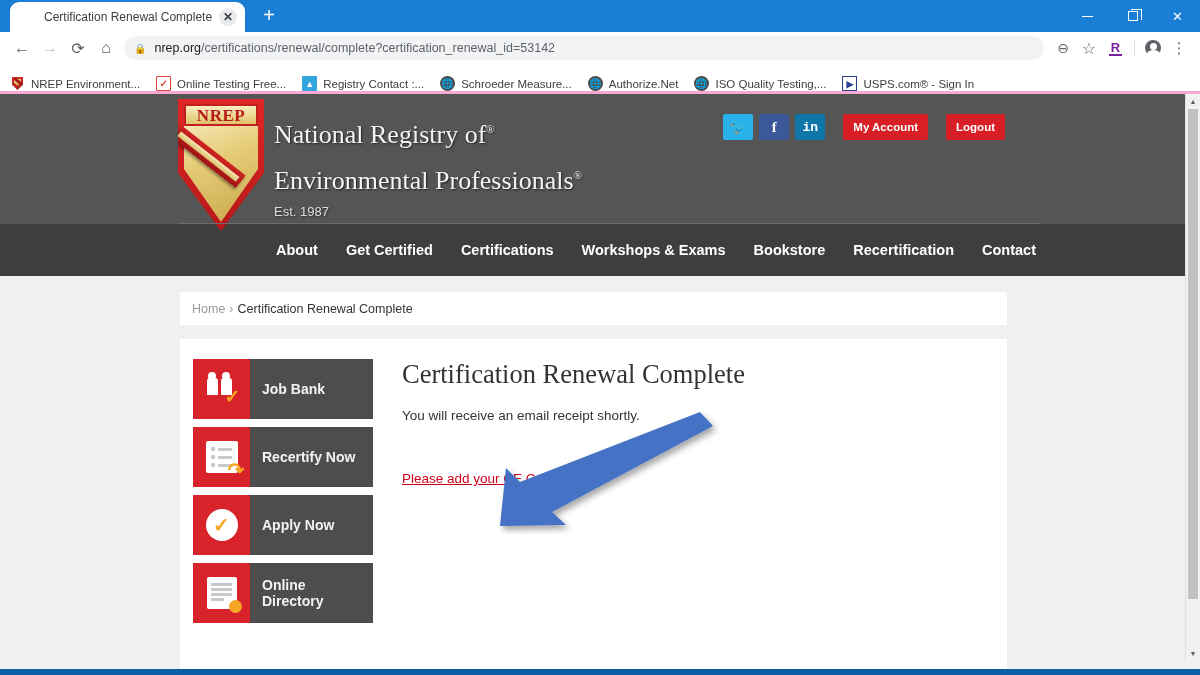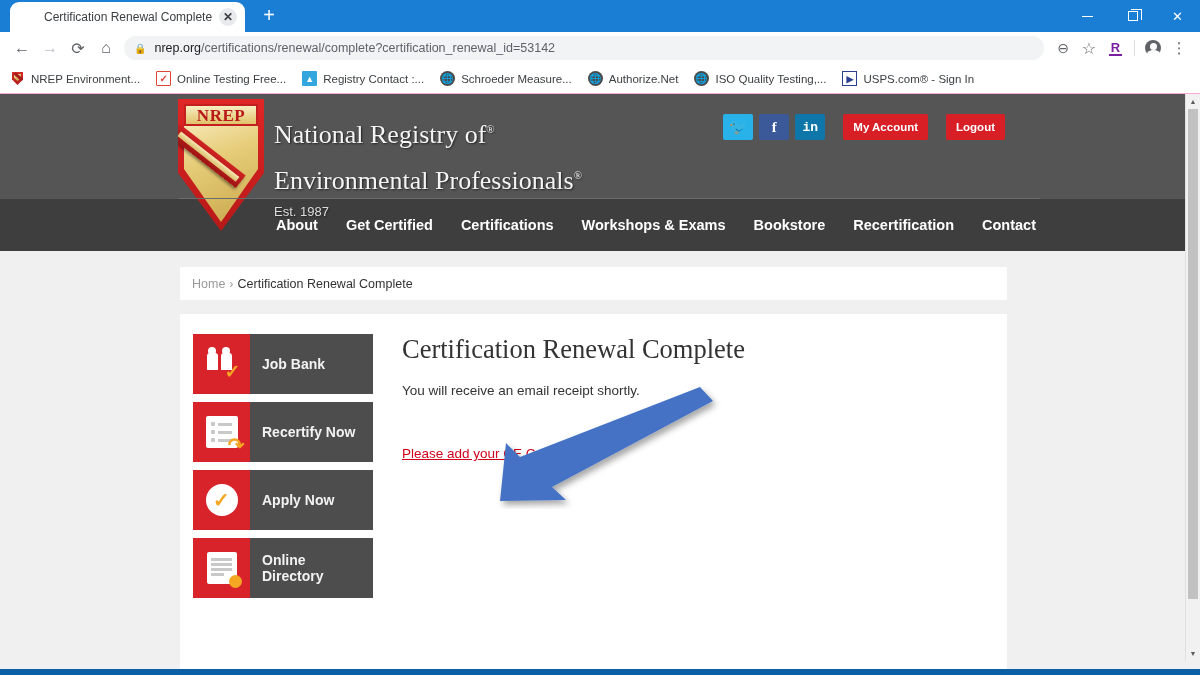--- a/index.html
+++ b/index.html
@@ -91,22 +91,22 @@
   .tb-ico.ext { color:#7b1fa2; font-weight: bold; font-size: 13px;
       border-bottom: 2px solid #7b1fa2; height: 16px; width: 13px; margin: 0 7px;}
   .tb-sep { width:1px; height:16px; background:#dadce0; margin:0 5px; }
   .avatar-ico { width:16px;height:16px;border-radius:50%;background:#5f6368; position:relative;}
   .avatar-ico::after{content:"";position:absolute;left:4.5px;top:2.5px;width:7px;height:7px;
       border-radius:50%;background:#fff;}
   .avatar-ico::before{content:"";position:absolute;left:1.5px;top:10px;width:13px;height:8px;
       border-radius:50% 50% 0 0;background:#fff;}
 
   .bookmarks {
-    height: 30px; background: #ffffff; display: flex; align-items: center;
-    padding: 0 10px; border-bottom: 1px solid #f9a8d4;
+    height: 30px; background: #ffffff; display: flex; align-items: flex-end;
+    padding: 0 10px; border-bottom: 3px solid #f9a8d4;
   }
   .bm { display:flex; align-items:center; margin-right: 16px; font-size: 11.5px; color:#3c4043;
         white-space: nowrap; }
   .bm-ico { width:15px; height:15px; margin-right:6px; flex:0 0 15px;
             display:flex;align-items:center;justify-content:center;font-size:11px; }
   .bm-ico.globe { border-radius:50%; background:#4a4a4a; color:#fff; font-size:10px; }
   .bm-ico.check { border:1.5px solid #d43; color:#d43; font-weight:bold; font-size:10px;
      border-radius:1px;}
   .bm-ico.cc { background:#33a6de; color:#fff; font-size:9px; border-radius:1px; }
   .bm-ico.usps { background:#fff; color:#2a3f8f; border:1px solid #2a3f8f; font-size:9px;
@@ -115,21 +115,21 @@
 
   
   .viewport {
     position: absolute; left:0; top: 94px; width: 1200px; height: 581px;
     background: #f0f0f0; overflow: hidden;
   }
   .page { width: 1185px; position: relative; }
 
   
   .site-top {
-    background: #555555; height: 105px; position: relative;
+    background: #555555; height: 130px; position: relative;
   }
   .logo-wrap { position:absolute; left: 178px; top: 5px; display:flex; align-items:flex-start; }
   .crest {
     width: 86px; height: 132px; position: relative; flex:0 0 86px;
     background: linear-gradient(180deg,#e02626 0%,#b81818 100%);
     clip-path: polygon(0 0,100% 0,100% 56%,50% 100%,0 56%);
   }
   .crest-in {
     position:absolute; left:6px; top:5px; right:6px; bottom:9px;
     background: linear-gradient(160deg,#fdf3cf 0%,#e6cc78 45%,#c9a84c 100%);

